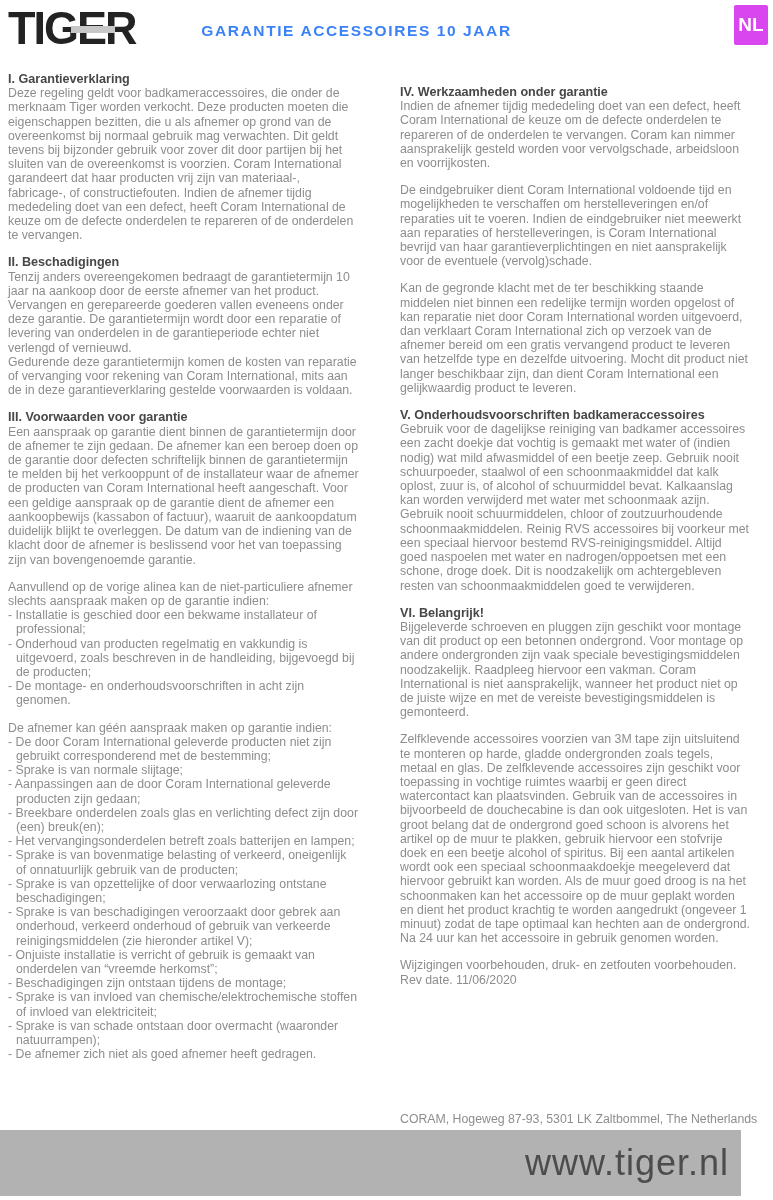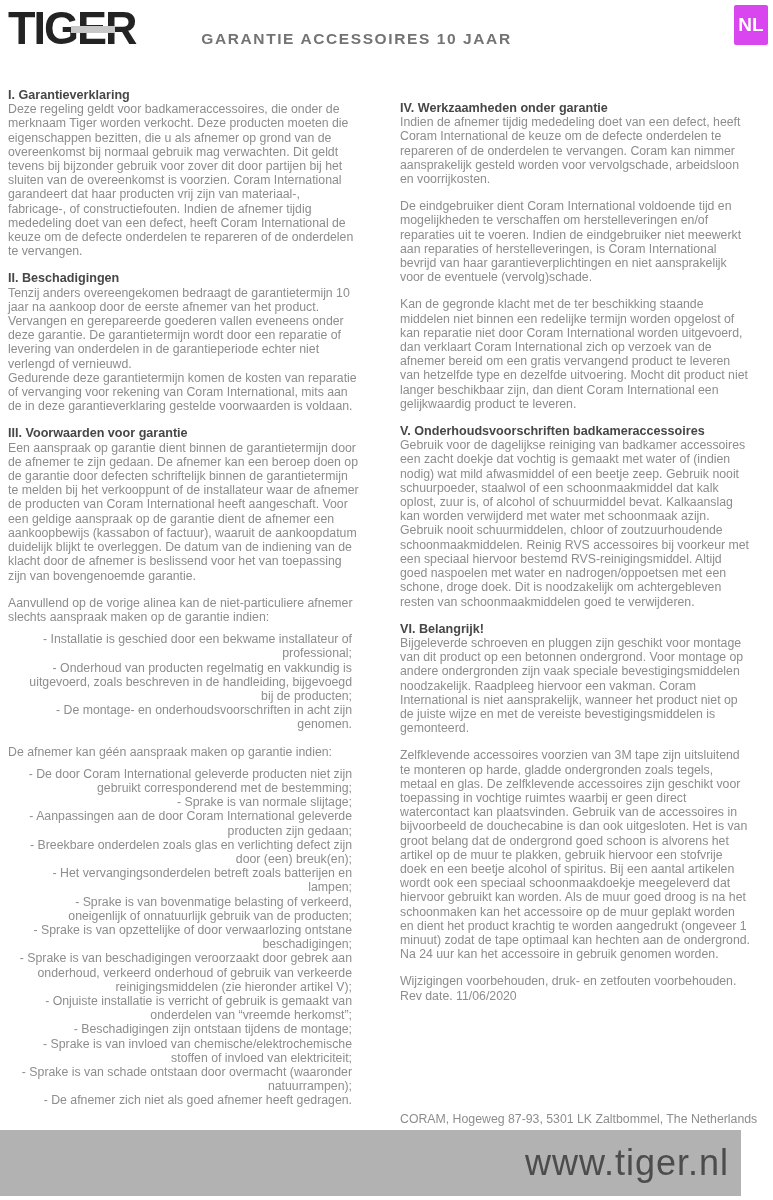--- a/index.html
+++ b/index.html
@@ -14,42 +14,42 @@
   .logo{position:absolute;left:8px;top:4px;height:48px;}
   .logo-text{
     font-size:45px;line-height:48px;font-weight:bold;letter-spacing:-2px;
     color:#232323;transform:scaleY(1.04);display:inline-block;
   }
   .logo-slit{
     position:absolute;left:63px;top:22px;width:44px;height:7px;
     background:#c7c7c7;pointer-events:none;
   }
   .doc-title{
-    position:absolute;left:0;right:60px;top:22px;margin:8px;text-align:center;
-    font-size:15.5px;font-weight:bold;letter-spacing:1.6px;color:#737373;
+    position:absolute;left:0;right:60px;top:22px;margin:0;text-align:center;
+    font-size:15.5px;font-weight:bold;letter-spacing:1.6px;color:#3b82f6;
   }
   .nl-badge{
     position:absolute;right:5px;top:5px;width:34px;height:40px;
     background:#d946ef;color:#ffffff;font-weight:bold;font-size:19px;
     display:flex;align-items:center;justify-content:center;border-radius:2px;
   }
 
   
   .columns{
-    position:absolute;left:8px;top:88px;width:744px;
+    position:absolute;left:8px;top:72px;width:744px;
     display:flex;gap:40px;
   }
   .col{width:352px;font-size:12.3px;line-height:14.2px;color:#8d8d8d;}
   .col h2{
     margin:0;font-size:12.6px;line-height:14.2px;font-weight:bold;color:#474747;
   }
   .col h2.sec{margin-top:13px;}
   .col p{margin:0;}
   .col p.para-gap{margin-top:13px;}
-  .dash-list{list-style:none;margin:8px;padding:0;text-align:right;}
+  .dash-list{list-style:none;margin:0;padding:0;}
   .dash-list li{padding-left:8px;text-indent:-8px;}
   .dash-list li::before{content:"- ";}
 
   
   .address{
     position:absolute;left:400px;top:1112px;width:360px;
     font-size:12.3px;color:#8d8d8d;
   }
   .footer-bar{
     position:absolute;left:0;top:1130px;width:741px;height:66px;

